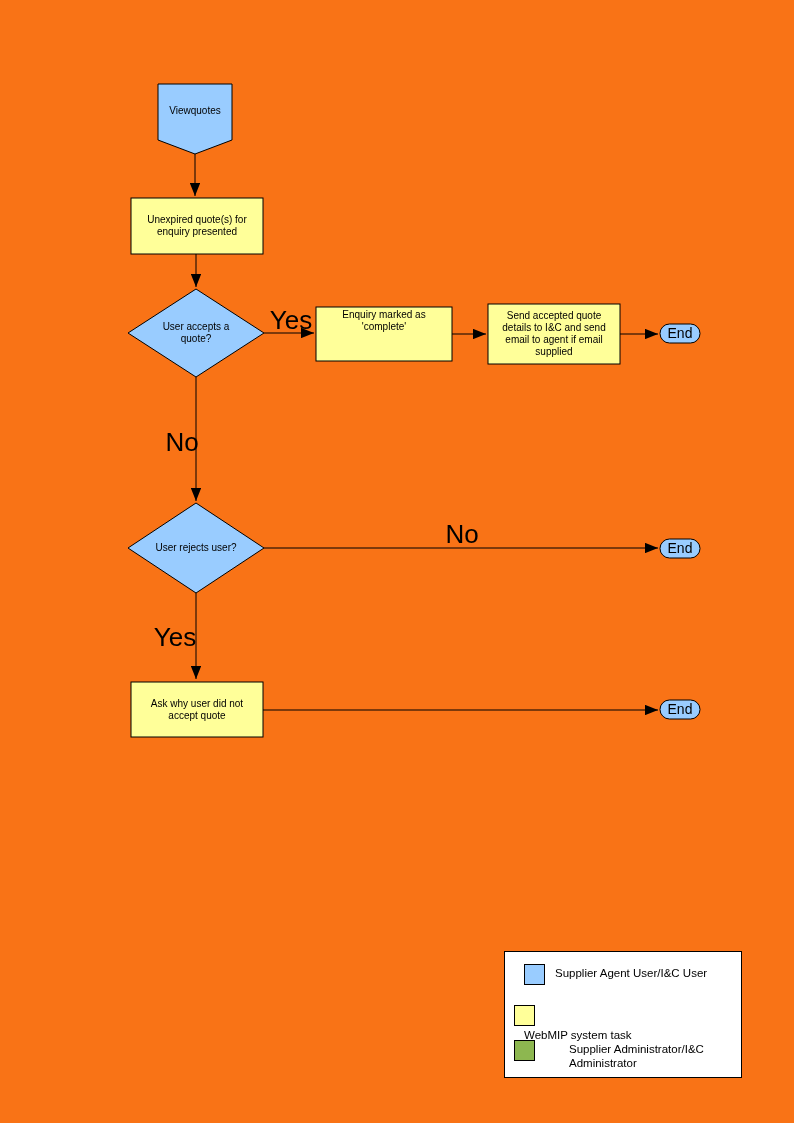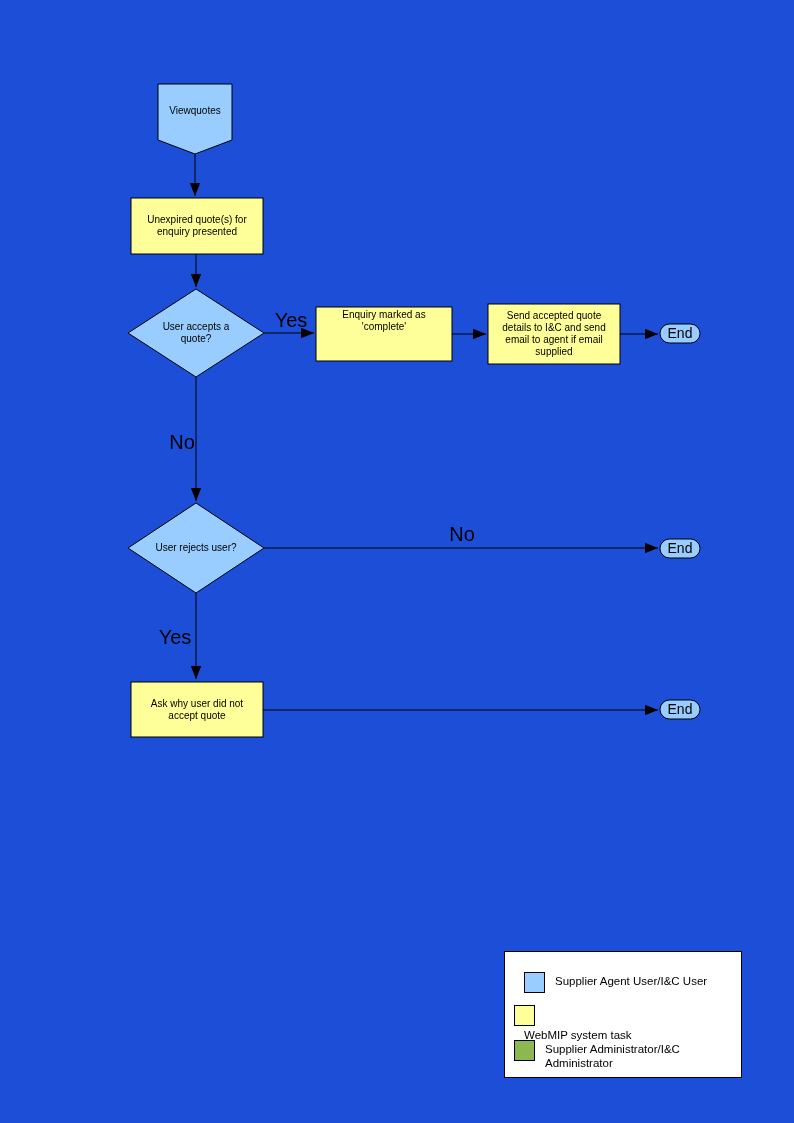--- a/index.html
+++ b/index.html
@@ -1,41 +1,41 @@
 <!DOCTYPE html>
 <html><head>
 <meta charset="utf-8">
 <style>
   html, body { margin: 0; padding: 0; background: #ffffff; }
   #page {
     position: relative;
     width: 794px;
     height: 1123px;
-    background: #1d4ed8;
+    background: #f97316;
     font-family: "Liberation Sans", sans-serif;
     color: #000000;
     overflow: hidden;
   }
   #diagram-svg { position: absolute; left: 0; top: 0; }
   .node-label {
     position: absolute;
     display: flex;
     align-items: center;
     justify-content: center;
     text-align: center;
     font-size: 10px;
     line-height: 1.2;
     color: #000000;
   }
   .edge-label {
     position: absolute;
     display: flex;
     align-items: center;
     justify-content: center;
-    font-size: 20px;
+    font-size: 26px;
     color: #000000;
   }
   .end-label { font-size: 14px; }
   #legend {
     position: absolute;
     left: 504px;
     top: 951px;
     width: 236px;
     height: 125px;
     border: 1px solid #000000;
@@ -56,23 +56,23 @@
   .swatch-blue   { background: #99CCFF; }
   .swatch-yellow { background: #FFFF99; }
   .swatch-green  { background: #8DB750; }
   .legend-text {
     margin-left: 10px;
     font-size: 11.5px;
     line-height: 1.25;
     padding-top: 2px;
     max-width: 185px;
   }
-  .legend-row.row-1 { top: 20px; padding-left: 10px; }
+  .legend-row.row-1 { top: 12px; padding-left: 10px; }
   .legend-row.row-2 { top: 53px; flex-direction: column; }
-  .legend-row.row-3 { top: 88px; }
+  .legend-row.row-3 { top: 88px; gap: 24px; }
 </style>
 </head>
 <body>
 
 <div id="page">
 
   <svg id="diagram-svg" width="794" height="1123" viewBox="0 0 794 1123">
     <defs>
       <marker id="arrow" viewBox="0 0 10 8" refX="10" refY="4" markerWidth="13" markerHeight="10.4" orient="auto">
         <path d="M0,0 L10,4 L0,8 Z" fill="#000000"></path>

